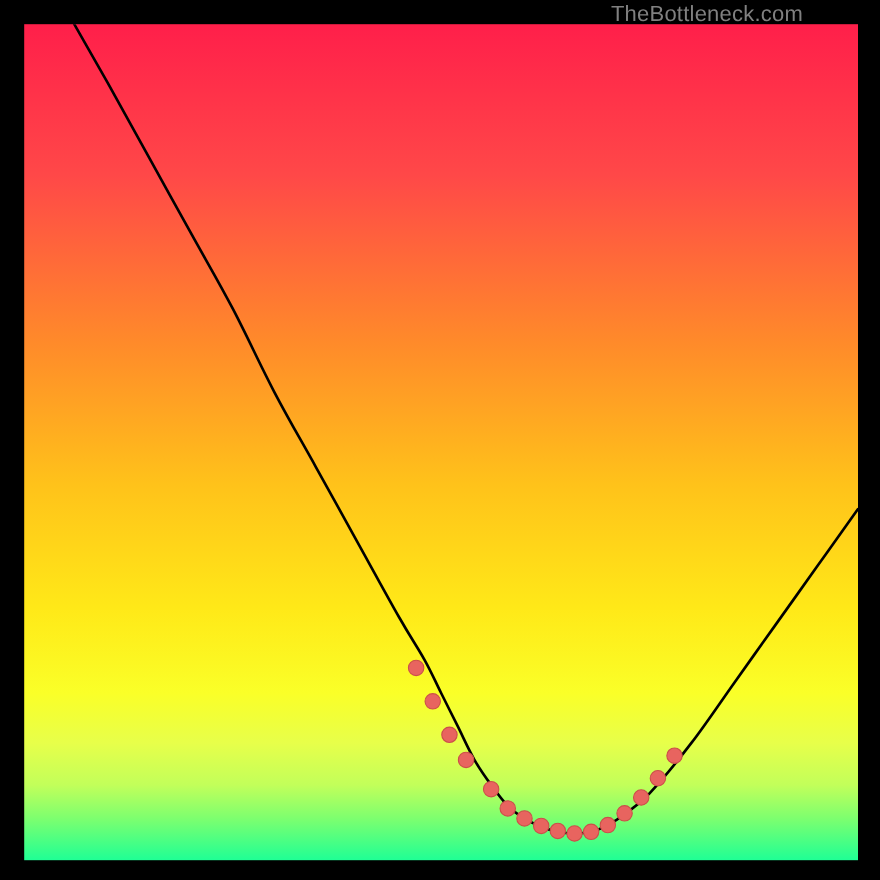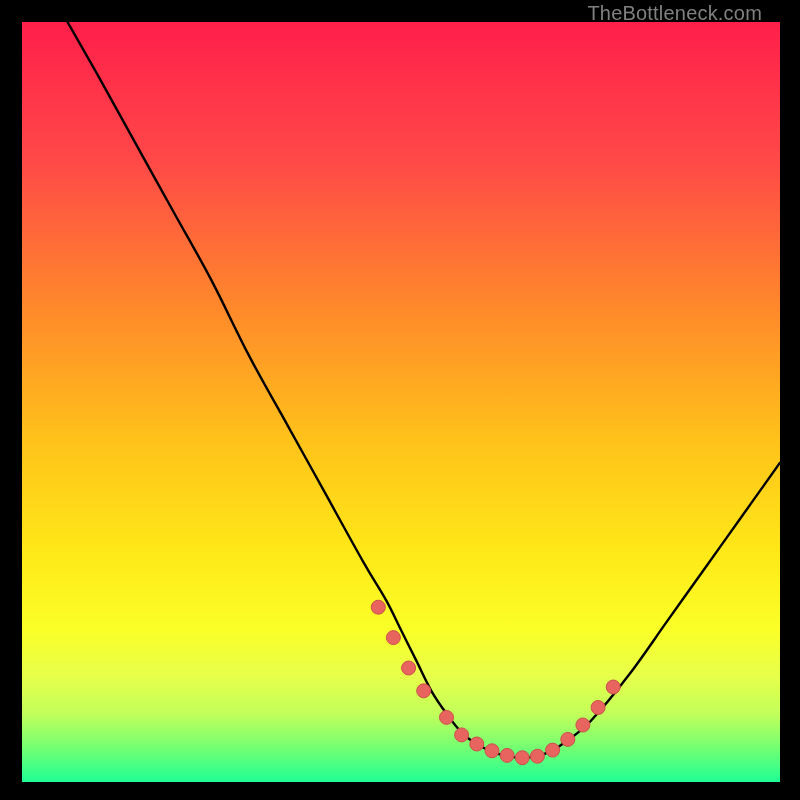--- a/index.html
+++ b/index.html
@@ -8,21 +8,20 @@
     width: 800px;
     height: 800px;
     background: #000;
     overflow: hidden;
   }
   .stage {
     position: relative;
     width: 736px;
     height: 800px;
     background: #000;
-    padding-left: 32px;
   }
   .plot-area {
     position: absolute;
     background: #000;
   }
   .gradient {
     position: absolute;
     left: 0; top: 0; right: 0; bottom: 0;
   }
   svg.curve {

